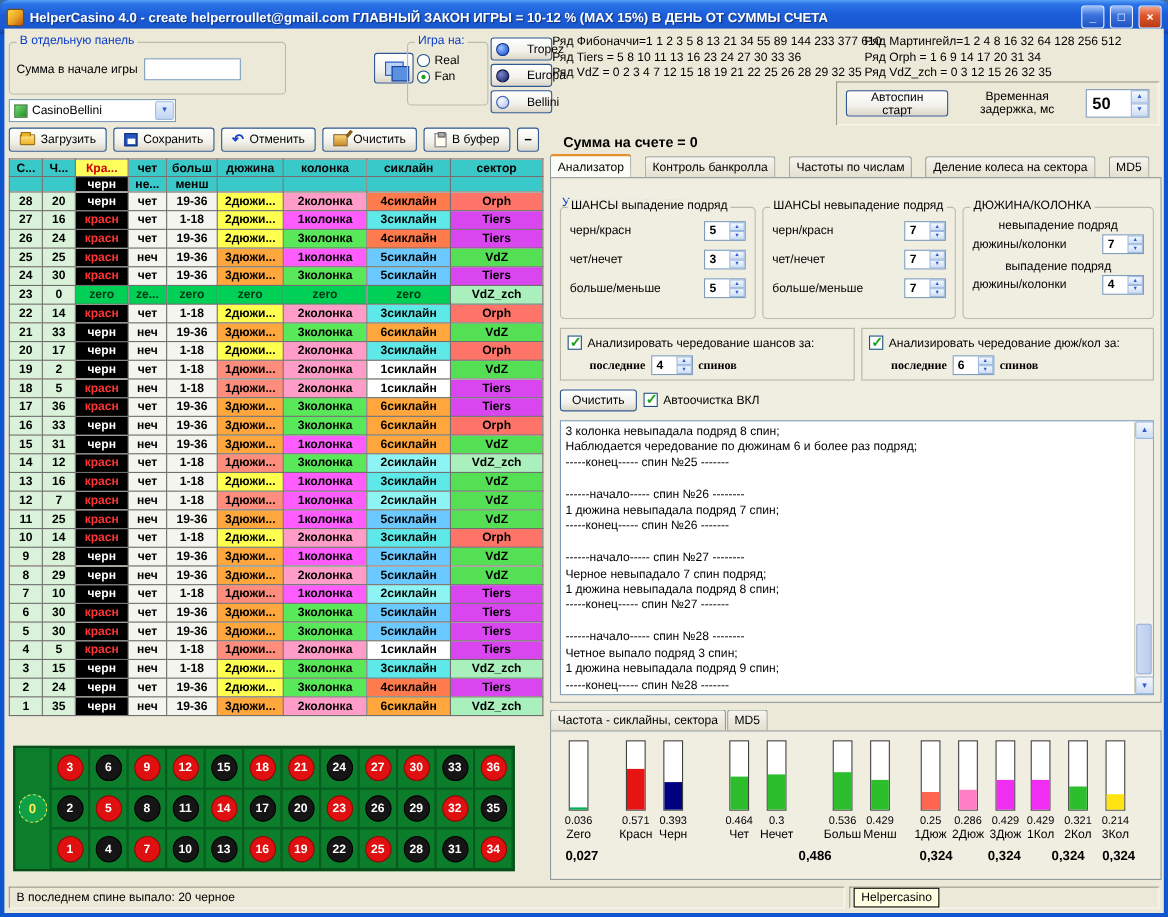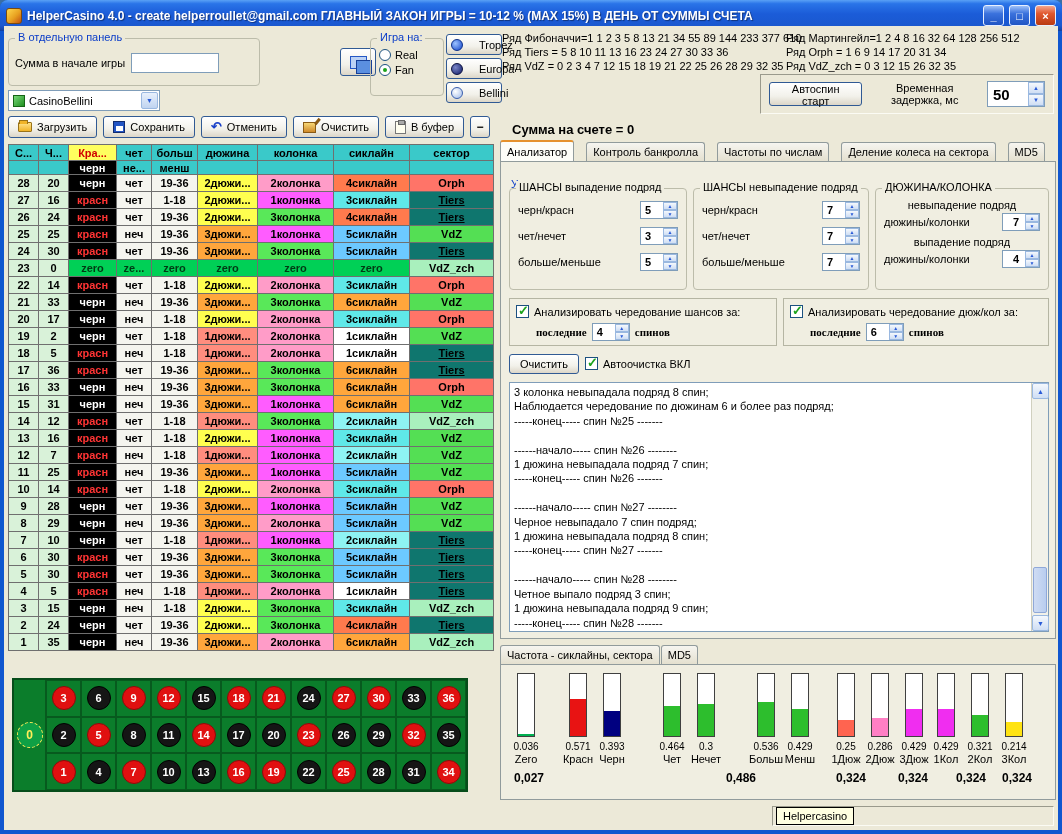--- a/index.html
+++ b/index.html
@@ -98,21 +98,21 @@
   
   .page{position:absolute;border:1px solid #919b9c;background:#f0eee1;}
   .analyzer{left:496px;top:135px;width:556px;height:478px;}
   .settings-title{position:absolute;left:10px;top:16px;color:#0a3cc8;font-size:11px;text-align:right;}
   .agroup{position:absolute;top:26px;height:102px;border:1px solid #bcbcaa;border-radius:4px;}
   .agroup .gb-label{background:#f0eee1;color:#000;}
   .g1{left:8px;width:178px;} .g2{left:192px;width:176px;} .g3{left:374px;width:174px;}
   .arow{display:flex;align-items:center;justify-content:space-between;margin:8px 8px 0 8px;font-size:11px;}
   .arow:first-of-type{margin-top:12px;}
   .gcenter{text-align:center;font-size:11px;margin-top:5px;}
-  .g3 .arow{margin-top:2px;text-align:center;}
+  .g3 .arow{margin-top:2px;}
   .chkpanel{position:absolute;top:136px;height:48px;border:1px solid #b5b5a3;}
   .cp-left{left:8px;width:268px;} .cp-right{left:282px;width:266px;}
   .cp-row1{display:flex;align-items:center;gap:5px;padding:6px 0 0 6px;font-size:11px;}
   .cp-row2{display:flex;align-items:center;gap:5px;padding:5px 0 0 26px;font-size:11px;}
   .bold{font-weight:bold;font-family:Liberation Serif, serif;}
   .clear-btn{position:absolute;left:8px;top:192px;height:20px;padding:0 10px;font-size:11px;}
   .autoclear{position:absolute;left:84px;top:195px;display:flex;gap:5px;font-size:11px;align-items:center;}
   .logbox{position:absolute;left:8px;top:220px;width:540px;height:250px;border:1px solid #7f9db9;background:#fff;}
   .log-text{position:absolute;left:4px;top:2px;right:20px;bottom:2px;font-size:11px;line-height:14.4px;white-space:pre;overflow:hidden;}
   .vscroll{position:absolute;right:0;top:0;bottom:0;width:17px;background:#f1f1e9;border-left:1px solid #d0d0c0;}
@@ -140,21 +140,21 @@
   th.subchern{background:#000;color:#fff;}
   .t-spin,.t-num{background:#d9f2d9;}
   .t-color{background:#000;color:#fff;}
   .t-color.red{color:#ff3434;}
   .t-plain{background:#f5f5ef;}
   .zero-cell{background:#00d056;color:#003a14;}
   .d1{background:#ff8d7e;} .d2{background:#ffff4f;} .d3{background:#ffa63c;}
   .c1{background:#ff5cff;} .c2{background:#ff9cc8;} .c3{background:#59e859;}
   .s1{background:#ffffff;} .s2{background:#8ef3f3;} .s3{background:#5fe8e8;}
   .s4{background:#ff7a4d;} .s5{background:#6cc9ff;} .s6{background:#ffa63c;}
-  .sec-orph{background:#ff7468;} .sec-tiers{background:#0f766e;text-decoration:underline;} .sec-vdz{background:#54df54;} .sec-vdzz{background:#a9f0bd;}
+  .sec-orph{background:#ff7468;} .sec-tiers{background:#d946ef;} .sec-vdz{background:#54df54;} .sec-vdzz{background:#a9f0bd;}
 
   
   .board{position:absolute;left:8px;top:652px;width:456px;height:114px;background:#0b7d2b;border:2px solid #064d1a;display:flex;}
   .zero-col{width:32px;display:flex;align-items:center;justify-content:center;border-right:1px solid #075a1e;}
   .zero-num{width:26px;height:26px;border-radius:50%;background:#0fa045;border:1px dashed #ffee58;color:#ffee58;
     font-weight:bold;font-size:12px;display:flex;align-items:center;justify-content:center;cursor:pointer;}
   .board-grid{flex:1;display:grid;grid-template-columns:repeat(12,1fr);grid-template-rows:repeat(3,1fr);}
   .bcell{border:1px solid #075a1e;display:flex;align-items:center;justify-content:center;cursor:pointer;}
   .bnum{width:24px;height:24px;border-radius:50%;color:#fff;font-size:11px;font-weight:bold;
     display:flex;align-items:center;justify-content:center;}
@@ -984,18 +984,19 @@
           <div class="bcell">
             <div class="bnum bblack">31</div>
           </div>
           <div class="bcell">
             <div class="bnum bred">34</div>
           </div>
         </div>
     </div>
 
     <div class="statusbar">
+      <div class="status-panel">В последнем спине выпало: 20 черное</div>
       <div class="status-panel2"></div>
       <div class="tooltip">Helpercasino</div>
     </div>
 
   </div>
 </div>
 
 </body></html>

